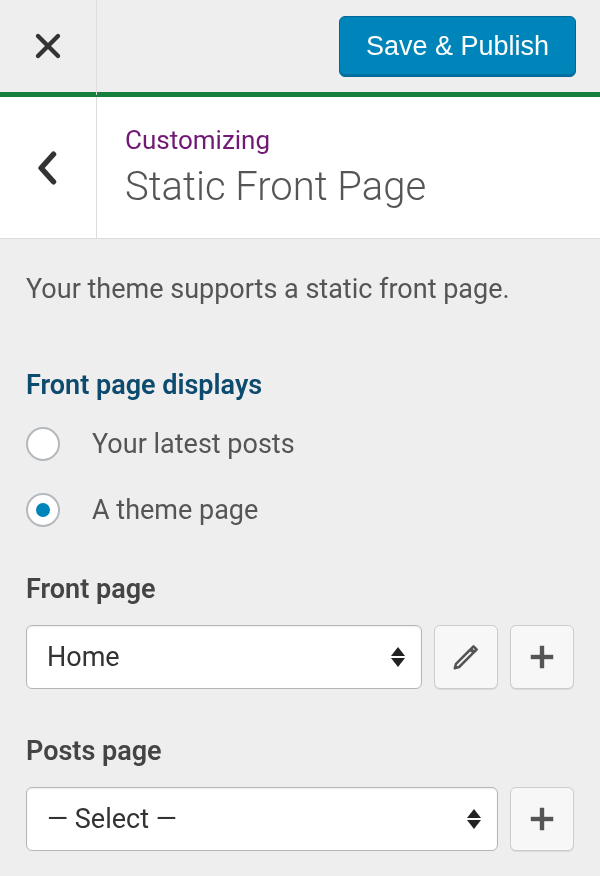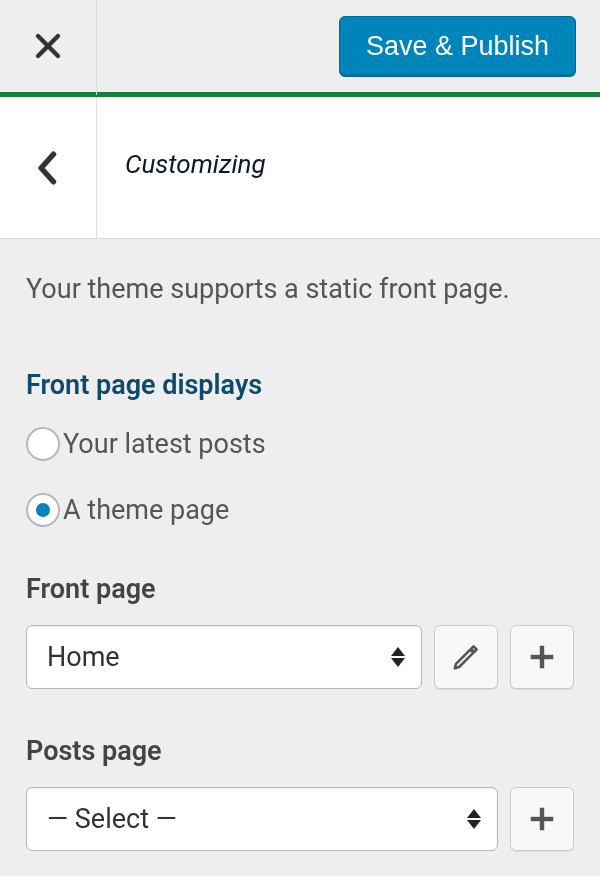--- a/index.html
+++ b/index.html
@@ -57,24 +57,23 @@
     }
     .back-cell svg { width: 22px; height: 34px; display:block; }
     .section-titles {
       padding: 26px 24px 26px 28px;
       display: flex;
       flex-direction: column;
       justify-content: center;
     }
     .subtitle {
       font-size: 26px;
-      color: #0f172a;
+      color: #701a75;
       font-weight: 400;
       margin-bottom: 8px;
-      font-style: italic;
     }
     .title {
       font-size: 40px;
       color: #555;
       font-weight: 300;
     }
     .body-area {
       padding: 32px 26px 0 26px;
     }
     .description {
@@ -85,21 +84,21 @@
     }
     .group-label {
       font-size: 27px;
       font-weight: 600;
       color: #0c4a6e;
       margin-bottom: 26px;
     }
     .radio-row {
       display: flex;
       align-items: center;
-      gap: 3px;
+      gap: 32px;
       margin-bottom: 32px;
     }
     .radio {
       width: 34px;
       height: 34px;
       border-radius: 50%;
       border: 2px solid #b4b9be;
       background: #fff;
       display: flex;
       align-items: center;
@@ -192,20 +191,21 @@
 <div class="section-header">
   <div class="back-cell">
     <span>
       <svg viewBox="0 0 16 24">
           <polyline points="12,2 3,12 12,22" fill="none" stroke="#333" stroke-width="4" stroke-linecap="round" stroke-linejoin="round"></polyline>
         </svg>
     </span>
   </div>
   <div class="section-titles">
     <div class="subtitle">Customizing</div>
+    <div class="title">Static Front Page</div>
   </div>
 </div>
 
 <div class="body-area">
   <p class="description">Your theme supports a static front page.</p>
 
   <div class="group-label">Front page displays</div>
 
   <div class="radio-row">
     <div class="radio"></div>

